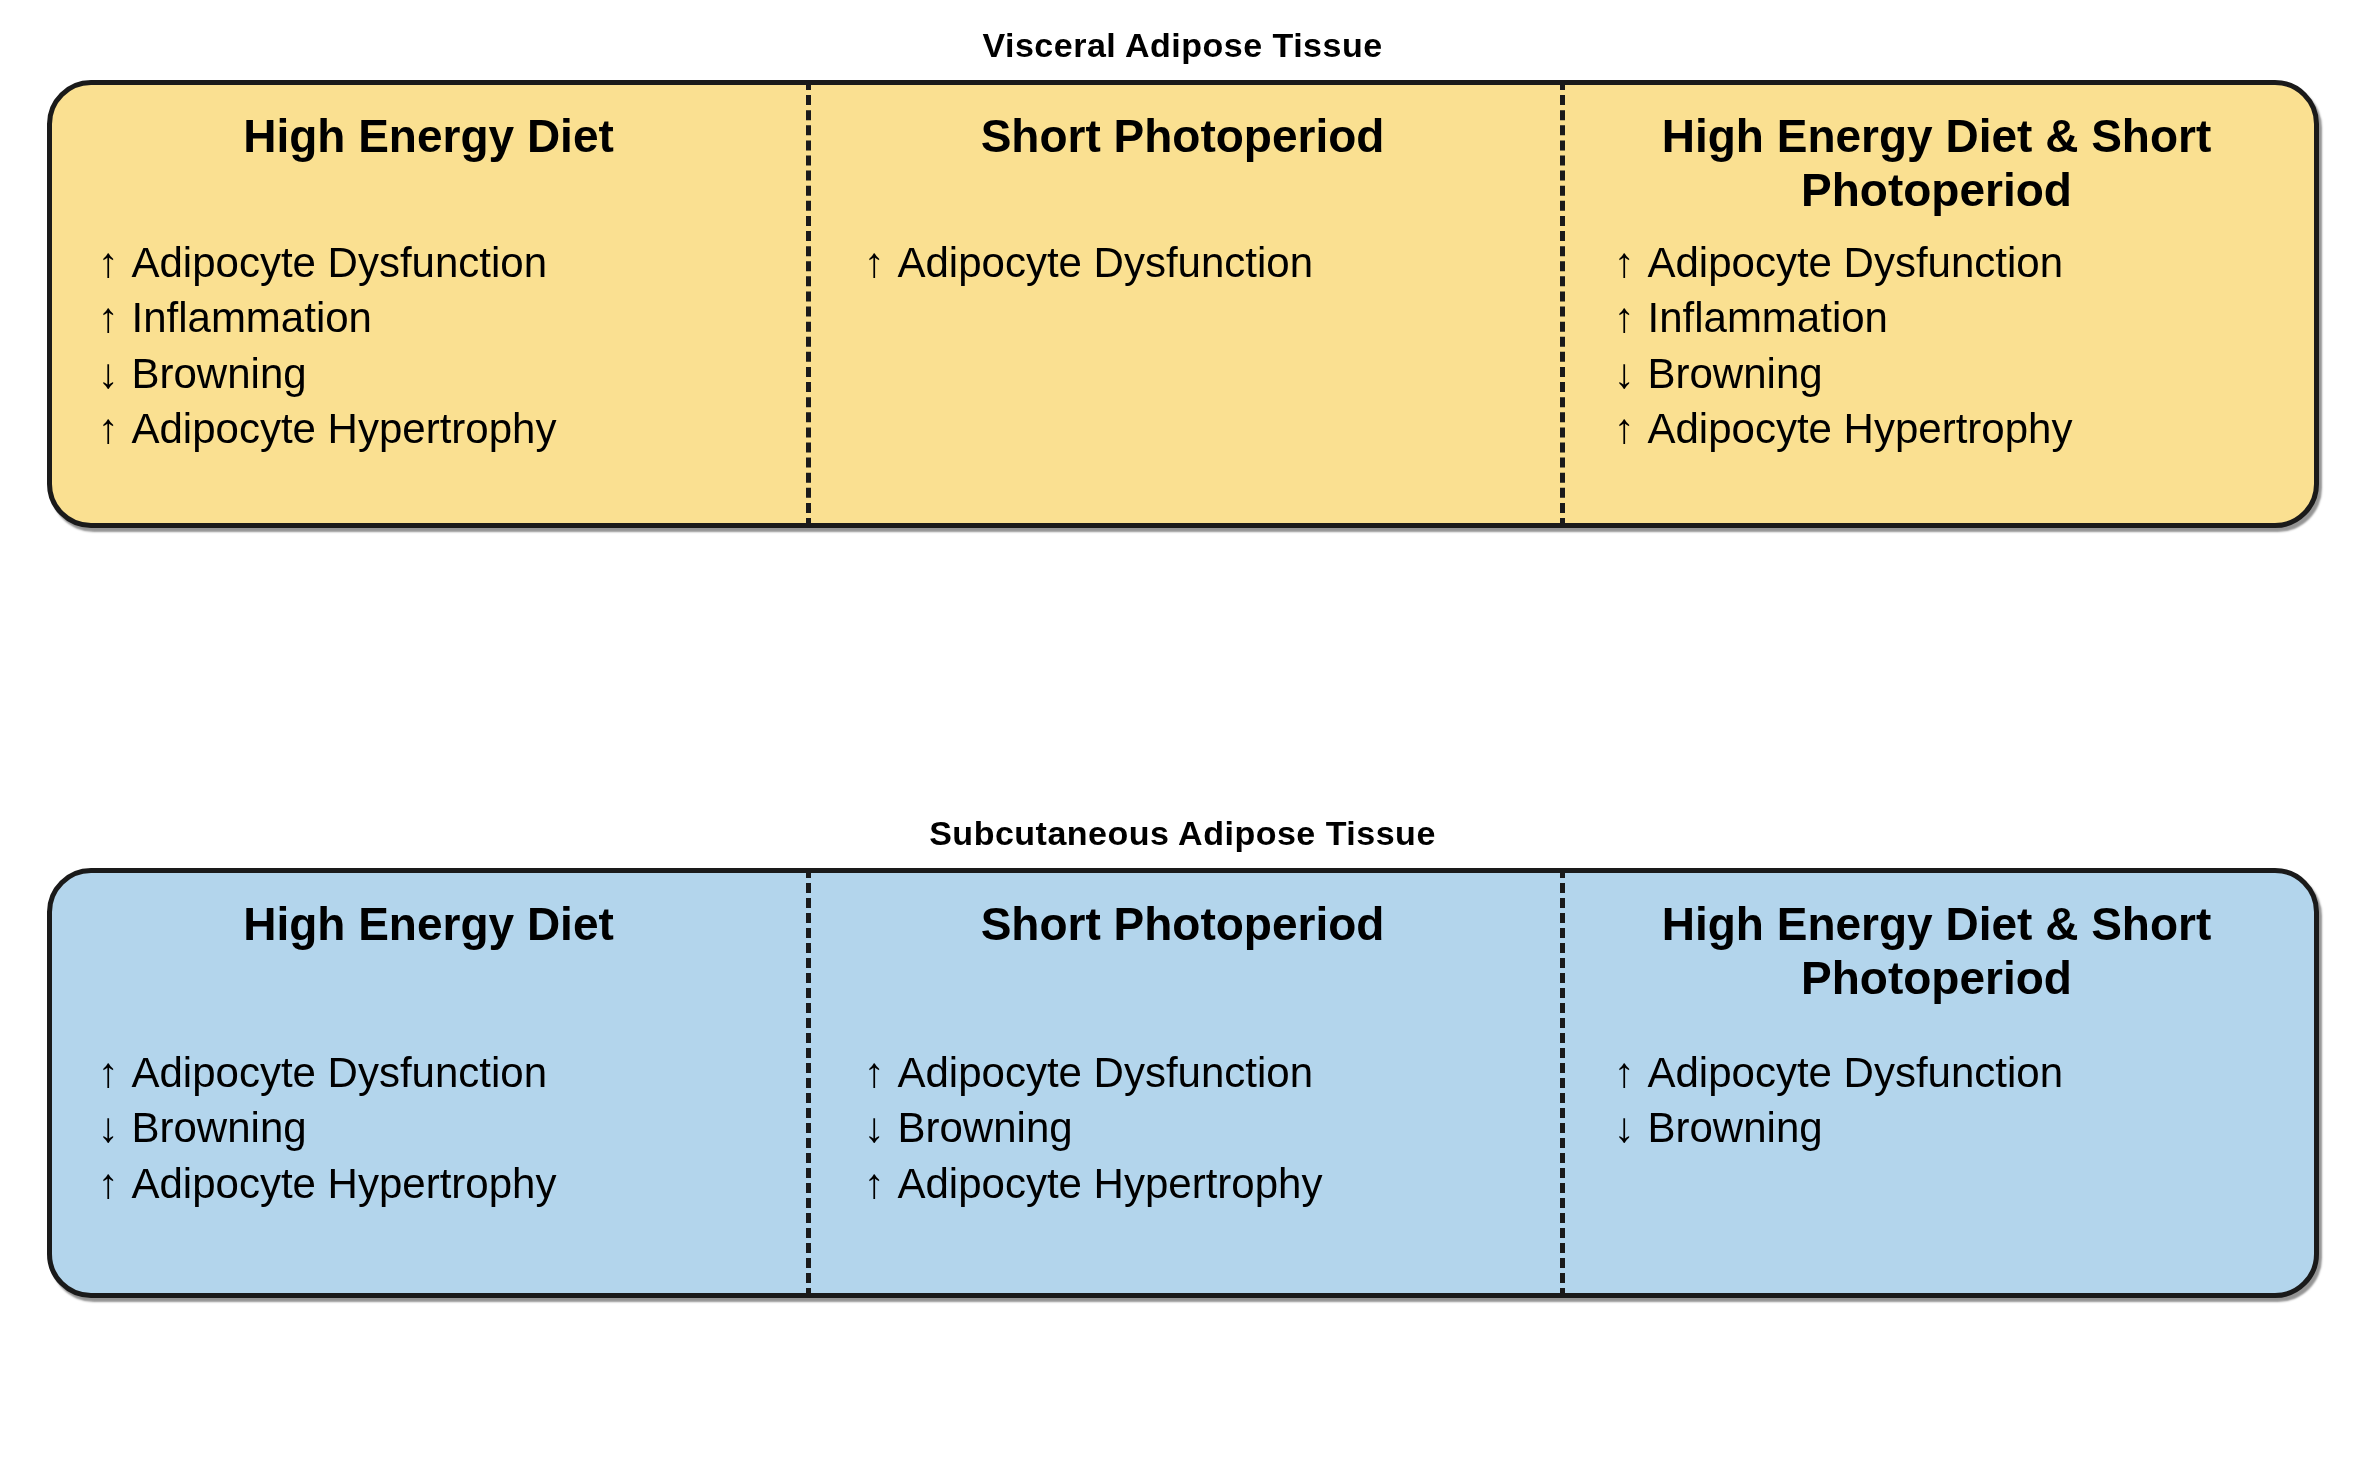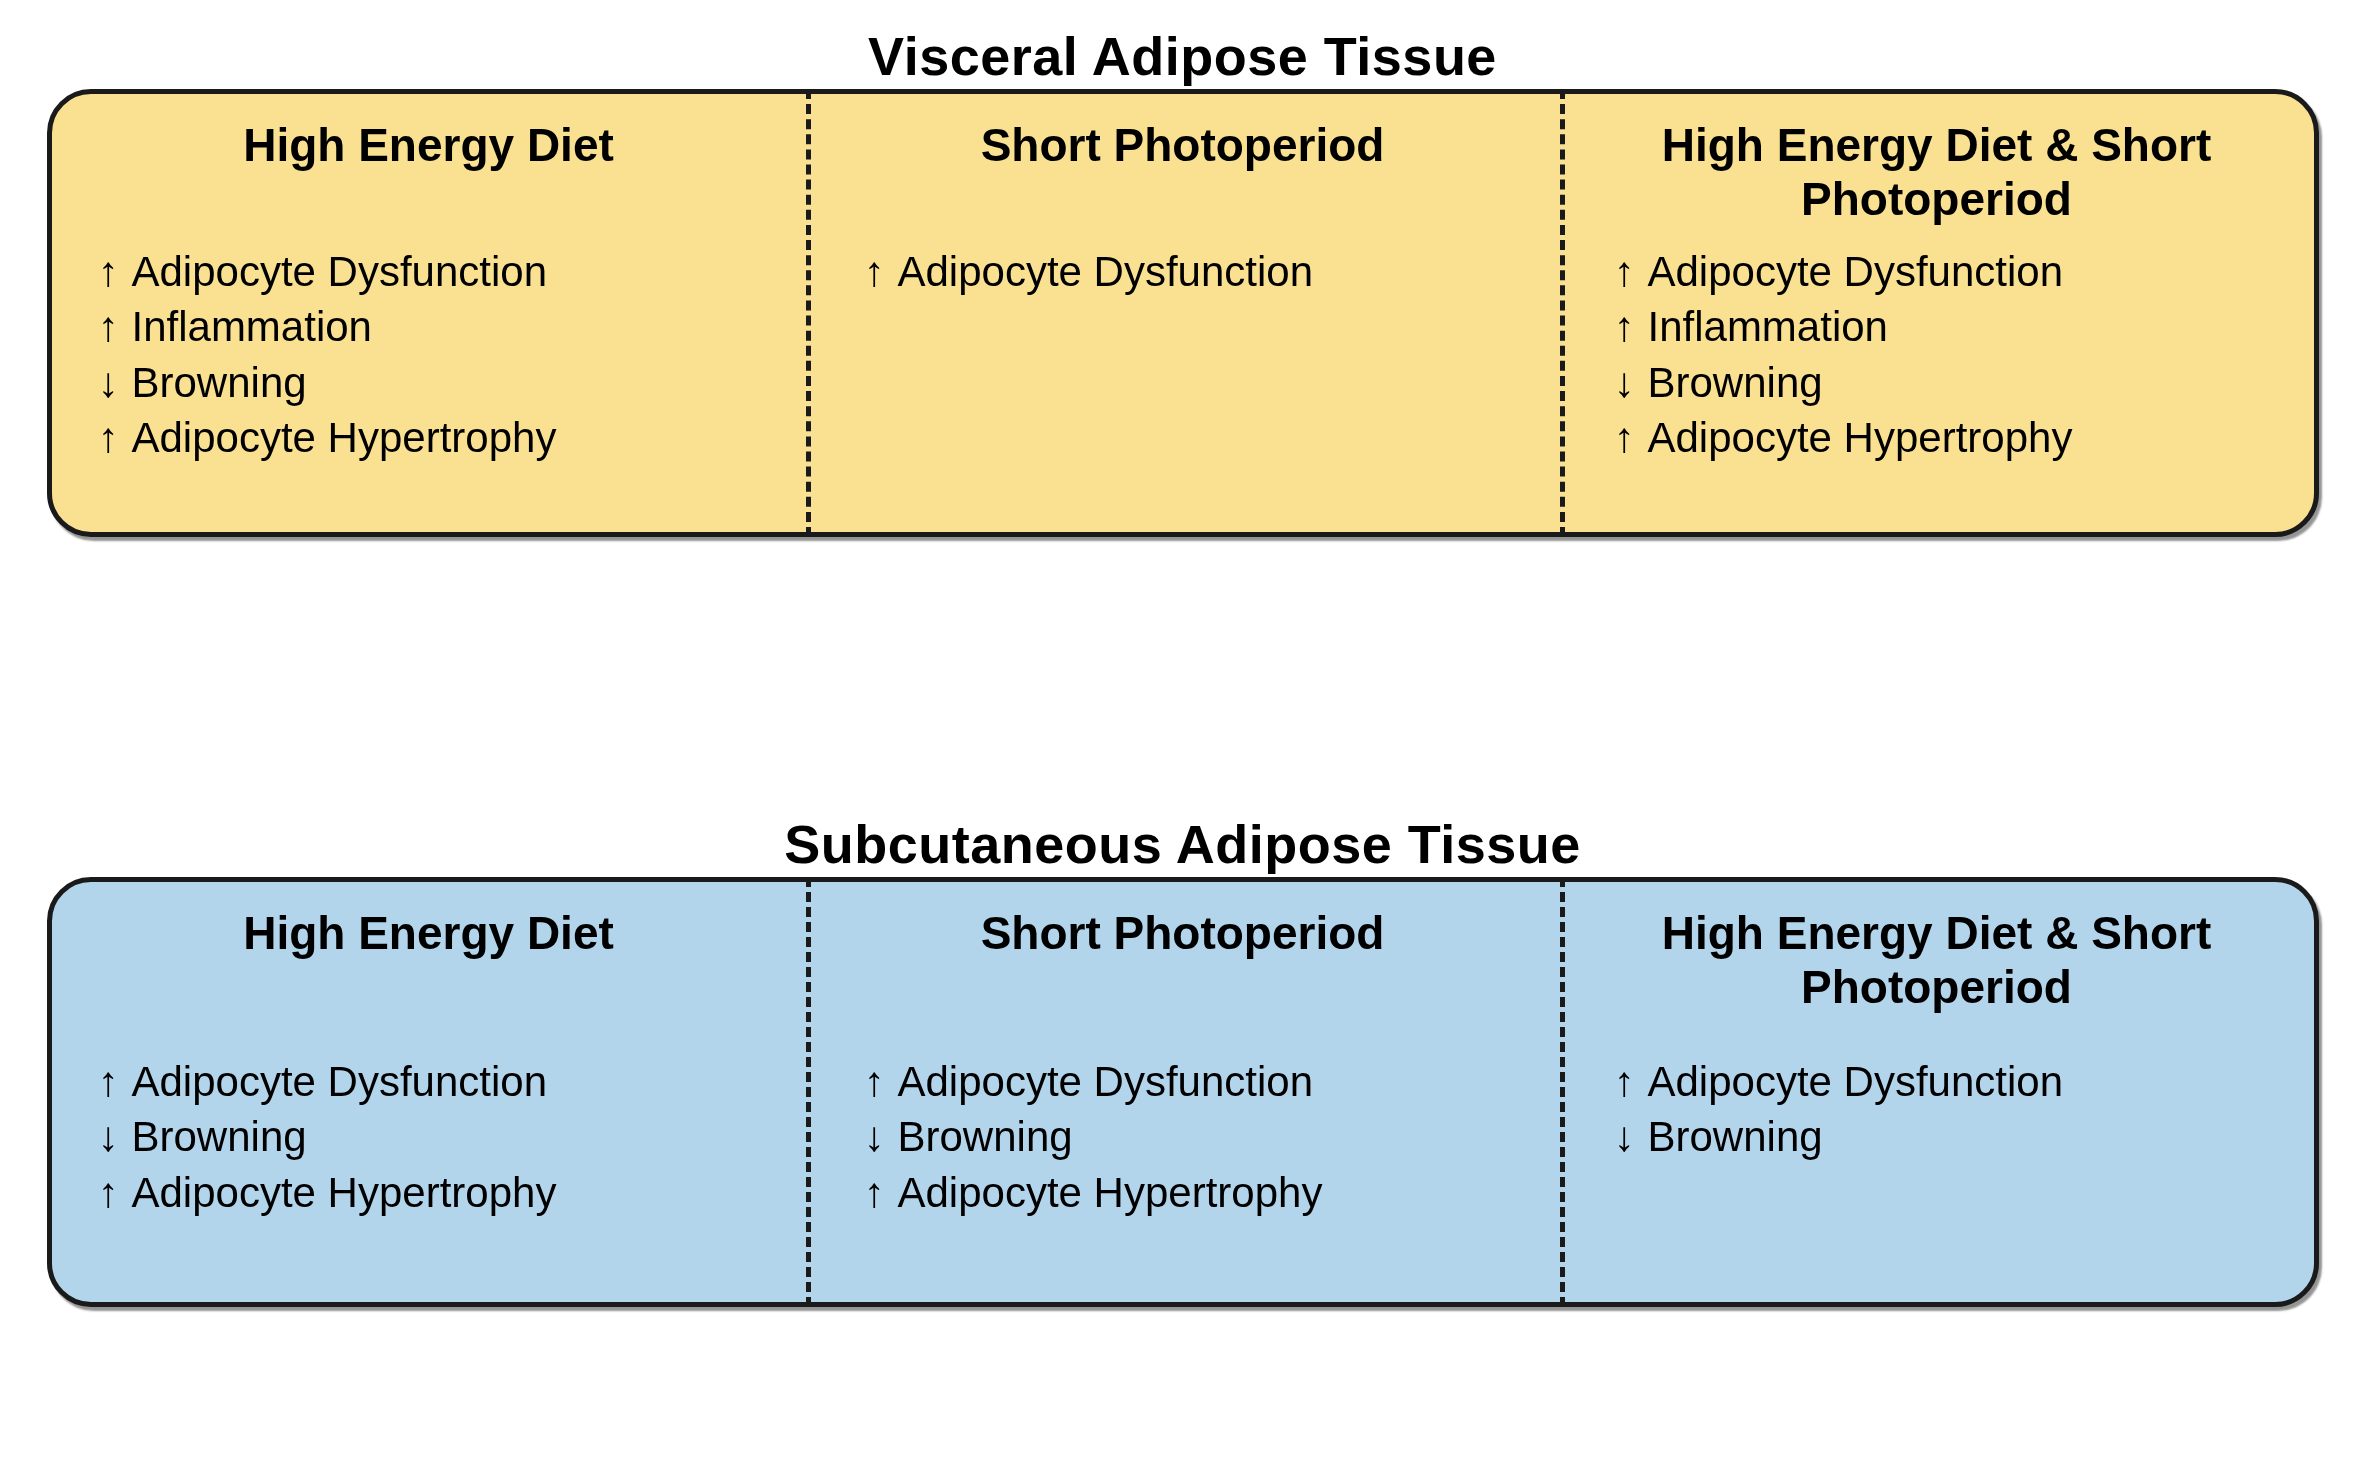--- a/index.html
+++ b/index.html
@@ -24,26 +24,26 @@
   .section {
     position: absolute;
     left: 0;
     width: 2365px;
   }
   .section-vat { top: 28px; }
   .section-sat { top: 816px; }
 
   .section-title {
     text-align: center;
-    font-size: 54px;
+    font-size: 34px;
     font-weight: bold;
     color: #000000;
     letter-spacing: 0.5px;
     line-height: 1.05;
-    padding-bottom: 4px;
+    padding-bottom: 16px;
     white-space: nowrap;
   }
 
   
   .panel {
     position: relative;
     margin: 0 auto;
     width: 2272px;
     height: 448px;
     box-sizing: border-box;

